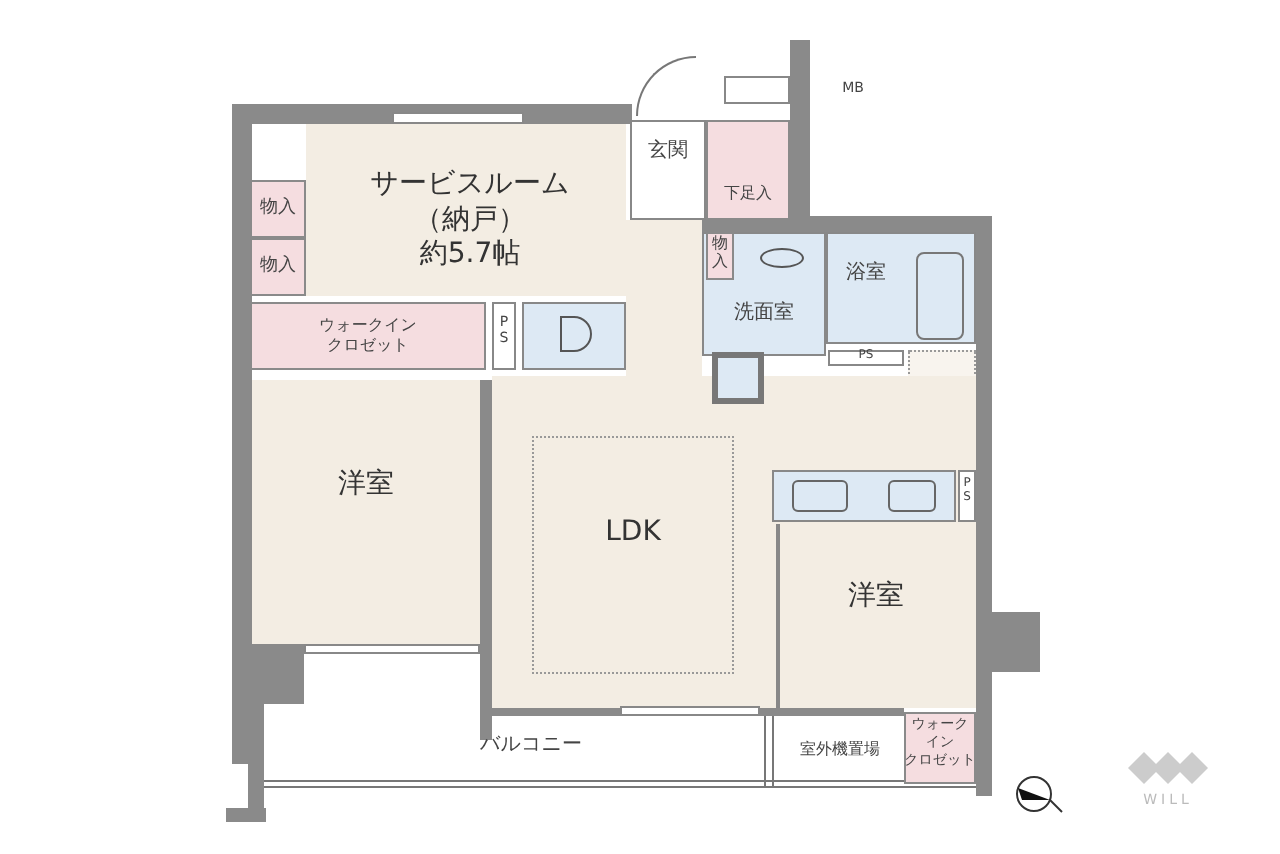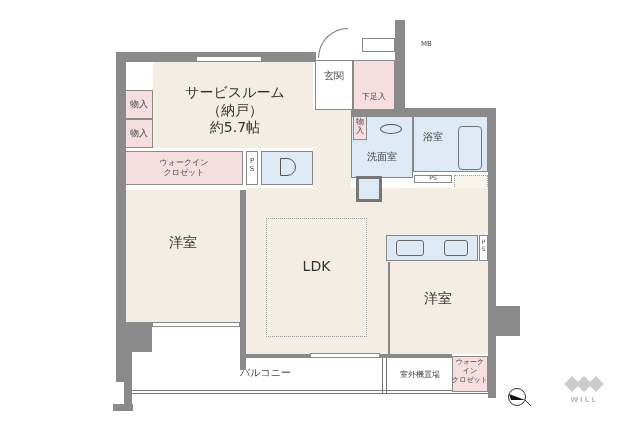--- a/index.html
+++ b/index.html
@@ -136,16 +136,16 @@
       <line x1="18" y1="12" x2="24" y2="18" stroke="#333" stroke-width="1"></line>
     </svg>
   </div>
 
   <div class="abs" style="left:560px;top:372px;width:48px;height:40px;">
     <svg width="48" height="24">
       <polygon points="4,12 12,4 20,12 12,20" fill="#ccc"></polygon>
       <polygon points="16,12 24,4 32,12 24,20" fill="#ccc"></polygon>
       <polygon points="28,12 36,4 44,12 36,20" fill="#ccc"></polygon>
     </svg>
-    <div class="label" style="left:0;top:24px;width:48px;font-size:7px;color:#bbb;letter-spacing:2px;font-weight:bold;">WILL</div>
+    <div class="label" style="left:0;top:24px;width:48px;font-size:7px;color:#bbb;letter-spacing:2px;">WILL</div>
   </div>
 
 </div>
 
 </body></html>

